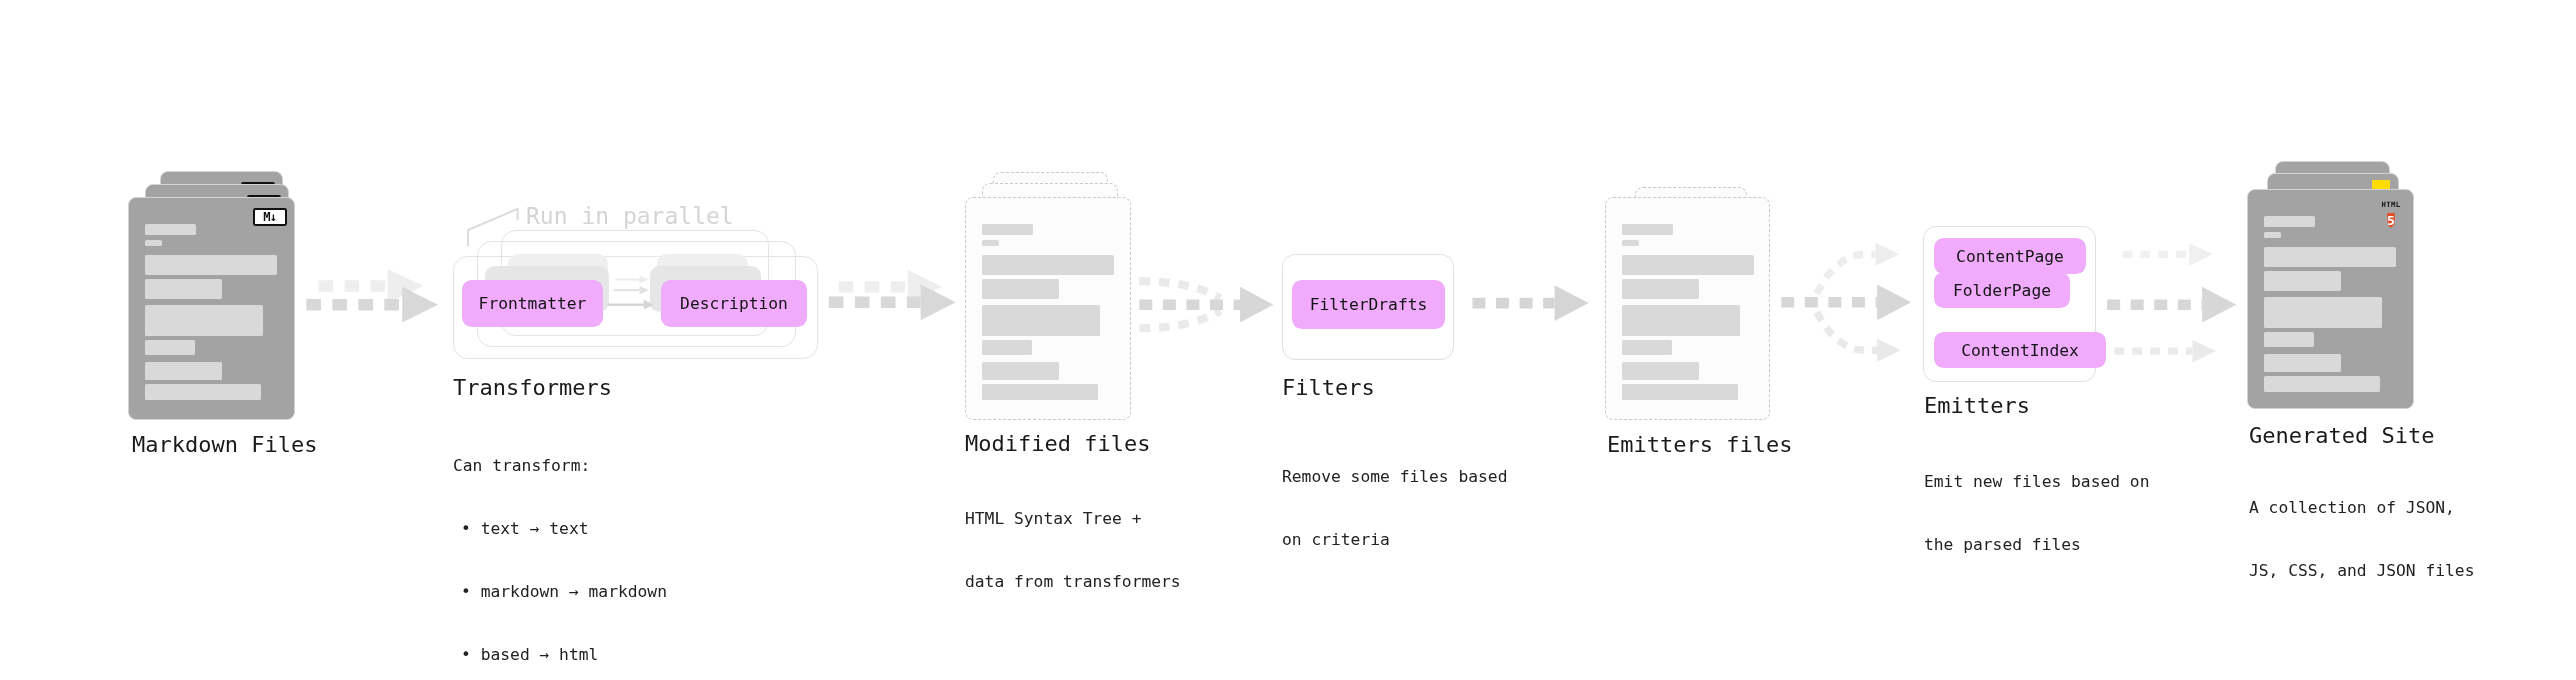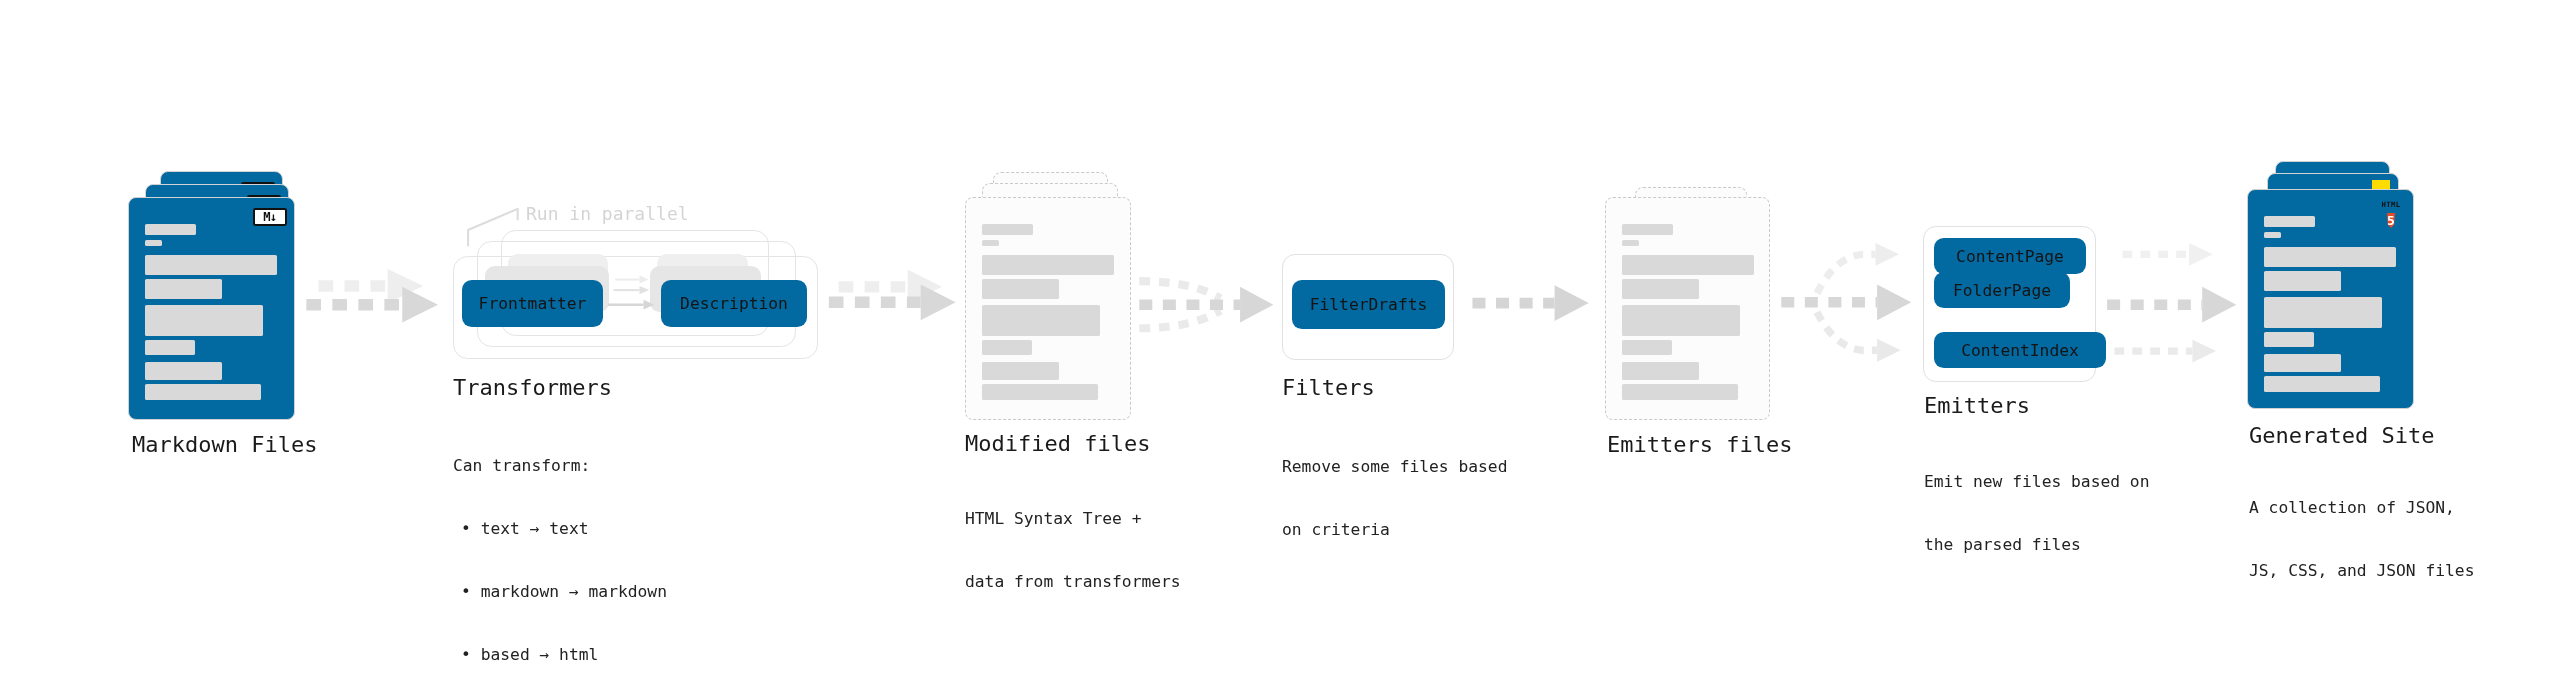--- a/index.html
+++ b/index.html
@@ -1,49 +1,49 @@
 <!DOCTYPE html>
 <html style="font-size:13px"><head>
 <meta charset="utf-8">
 <style>
   html,body{margin:0;padding:0;background:#fff}
   .canvas{position:relative;width:2576px;height:681px;background:#ffffff;overflow:hidden;
           font-family:"DejaVu Sans Mono","Liberation Mono",monospace;color:#1a1a1a}
   
   .doc{position:absolute;border-radius:8.1px;box-sizing:border-box}
-  .doc.solid{background:#0369a1;border:1.6px solid #d2d2d2}
+  .doc.solid{background:#a3a3a3;border:1.6px solid #d2d2d2}
   .doc.dashedd{background:#fcfcfc;border:1.6px dashed #c9c9c9}
   .bar{position:absolute;background:#d9d9d9;border-radius:1.6px}
   
   .md-icon{position:absolute;right:7.3px;top:9.8px;width:30px;height:14.6px;border:2.4px solid #111;
            border-radius:2.4px;background:#fff;color:#111;font-weight:bold;font-size:12.2px;
            line-height:14.6px;text-align:center;letter-spacing:-0.8px}
   
   .html5{position:absolute;right:9.8px;top:4.9px;width:24.4px;text-align:center}
   .html5 .h5label{font-size:7.3px;font-weight:bold;letter-spacing:0.4px;color:#111;line-height:7.3px}
   .html5 .shield{width:21px;height:23px;margin:0.8px auto 0;background:#e44d26;color:#fff;
                  clip-path:polygon(0 0,100% 0,91% 77%,50% 100%,9% 77%);
                  font-size:13px;font-weight:bold;line-height:21px}
   .cssicon{position:absolute;right:8.1px;top:4.1px;width:16.3px;text-align:center}
   .cssicon .clabel{font-size:6.5px;font-weight:bold;color:#111;line-height:6.5px}
   .cssicon .bluebar{width:14px;height:3.3px;background:#2b62e9;margin:0.8px auto 0}
   .jsicon{position:absolute;right:8.1px;top:5.7px;width:18px;height:9.8px;background:#ffdc00}
   
   .container{position:absolute;border:1.6px solid #e4e4e4;border-radius:14.6px;background:transparent;box-sizing:border-box}
   .container.filled{background:#fff;border-color:#e1e1e1;border-radius:13px}
-  .gbox{position:absolute;background:#0369a1;border-radius:9.8px;color:#141414;font-size:16.3px;
+  .gbox{position:absolute;background:#f0abfc;border-radius:9.8px;color:#141414;font-size:16.3px;
         display:flex;align-items:center;justify-content:center;white-space:pre}
   .ghost{position:absolute;border-radius:9.8px}
   .ghost.mid{background:#e6e6e6}
   .ghost.back{background:#efefef}
   
   .title{position:absolute;font-size:22px;color:#1a1a1a;white-space:pre}
   .desc{position:absolute;font-size:16.3px;line-height:21px;color:#222;white-space:pre}
   .desc .ind{padding-left:8.1px}
-  .parallel{position:absolute;font-size:18px;color:#d4d4d4;white-space:pre}
+  .parallel{position:absolute;font-size:23px;color:#d4d4d4;white-space:pre}
   .arrow-layer{position:absolute;left:0;top:0;pointer-events:none}
 </style>
 </head>
 <body>
 
 <div class="canvas">
 
   <div>
     <div class="doc solid" style="left:160px;top:171px;width:123px;height:223px">
       <span class="md-icon">M↓</span>
@@ -102,21 +102,21 @@
     <div class="desc" style="left:965px;top:466px">
       <div>HTML Syntax Tree +</div>
       <div>data from transformers</div>
     </div>
   </div>
 
   <div>
     <div class="container filled" style="left:1282px;top:254px;width:172px;height:106px"></div>
     <div class="gbox" style="left:1292px;top:280px;width:153px;height:49px">FilterDrafts</div>
     <div class="title" style="left:1282px;top:375px">Filters</div>
-    <div class="desc" style="left:1282px;top:414px">
+    <div class="desc" style="left:1282px;top:424px">
       <div>Remove some files based</div>
       <div>on criteria</div>
     </div>
   </div>
 
   <div>
     <div class="doc dashedd" style="left:1635px;top:187px;width:112px;height:223px"></div>
     <div class="doc dashedd with-bars" style="left:1605px;top:197px;width:165px;height:223px">
         <div class="bar" style="left: 16.3px; top: 26px; width: 51px; height: 10.6px;"></div>
         <div class="bar" style="left: 16.3px; top: 42px; width: 17px; height: 5.7px;"></div>

